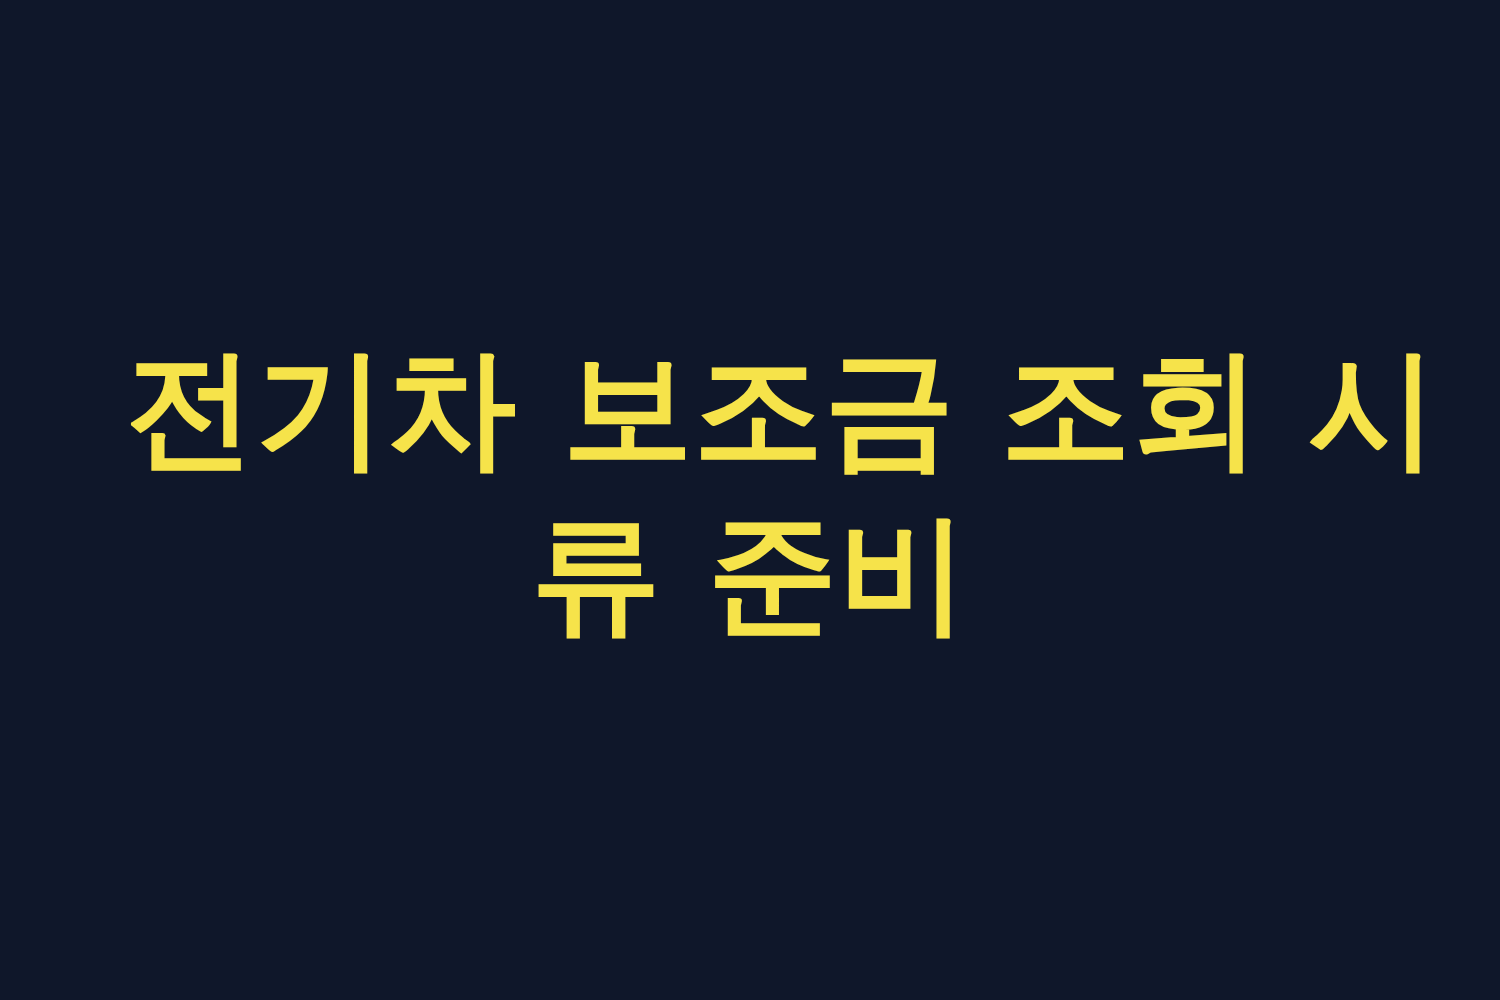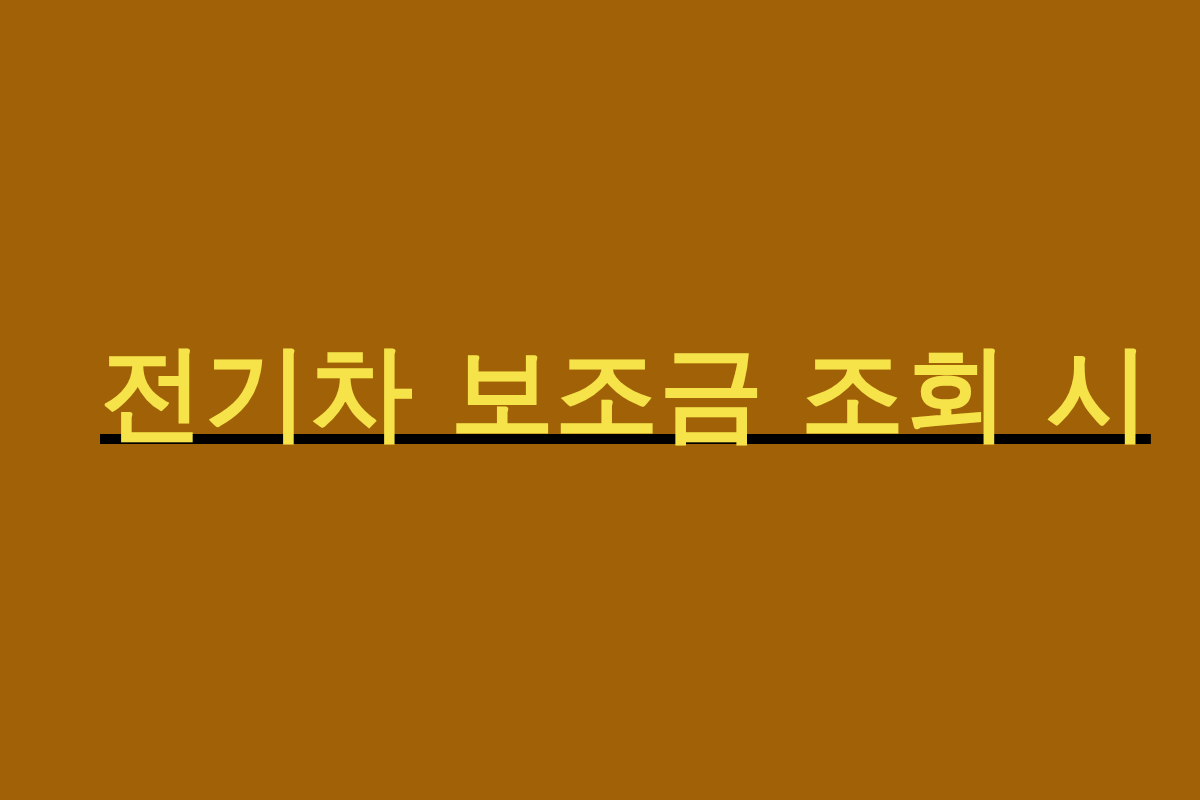--- a/index.html
+++ b/index.html
@@ -42,22 +42,23 @@
     line-height: 132px;
     letter-spacing: 0.005em;
     white-space: nowrap;
     text-rendering: optimizeLegibility;
     -webkit-font-smoothing: antialiased;
   }
 </style>
 </head>
 <body>
 
-<div id="banner" style="background: #a16207; text-decoration: underline;">
+<div id="banner" style="background: #0f172a;">
 
   <div id="headline-block">
 
     <span class="headline-line" style="color: rgb(246, 227, 74);">전기차 보조금 조회 시</span>
 
 
+    <span class="headline-line" style="color: rgb(246, 227, 74);">류 준비</span>
 
   </div>
 </div>
 
 </body></html>

